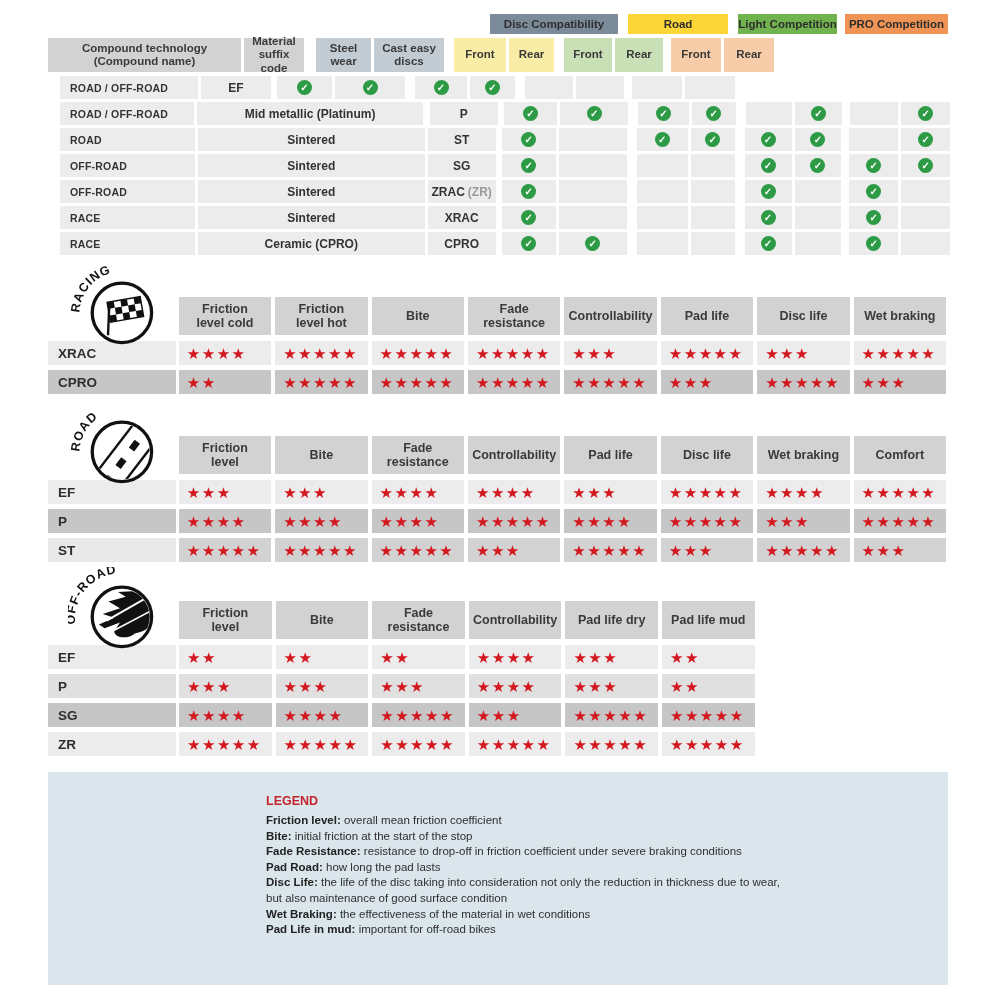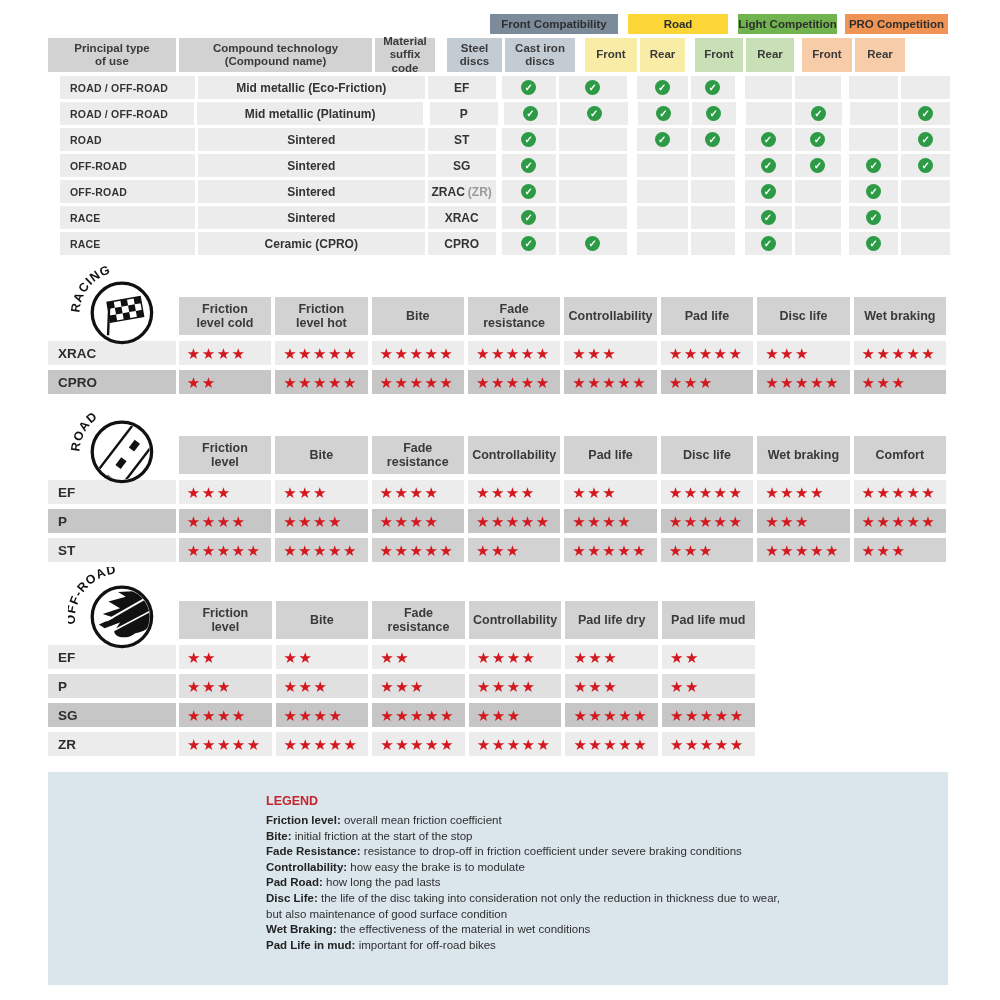--- a/index.html
+++ b/index.html
@@ -46,47 +46,44 @@
   .l-term{font-weight:bold;color:#222;}
 </style>
 </head>
 <body>
 
 <div class="page">
   <div class="content">
 
     <div>
       <div class="group-row" id="groupRow">
-          <div class="group-cell" style="margin-left: 442px; width: 128px; margin-right: 10px; background: rgb(123, 139, 154);">Front Compatibility</div>
+          <div class="group-cell" style="margin-left: 442px; width: 128px; margin-right: 10px; background: rgb(123, 139, 154);">Disc Compatibility</div>
           <div class="group-cell" style="width: 100px; margin-right: 10px; background: rgb(251, 214, 54);">Road</div>
           <div class="group-cell" style="width: 99px; margin-right: 8px; background: rgb(113, 179, 78);">Light Competition</div>
           <div class="group-cell" style="width: 103px; margin-right: 0px; background: rgb(239, 148, 84);">PRO Competition</div>
         </div>
       <div class="hdr-row" id="compatHdr">
-          <div class="hdr-cell" style="width: 128px; margin-right: 3px;">Principal type
-of use</div>
           <div class="hdr-cell" style="width: 193px; margin-right: 3px;">Compound technology
 (Compound name)</div>
           <div class="hdr-cell" style="width: 60px; margin-right: 12px;">Material
 suffix code</div>
           <div class="hdr-cell" style="width: 55px; margin-right: 3px; background: rgb(195, 203, 211);">Steel
-discs</div>
-          <div class="hdr-cell" style="width: 70px; margin-right: 10px; background: rgb(195, 203, 211);">Cast iron
+wear</div>
+          <div class="hdr-cell" style="width: 70px; margin-right: 10px; background: rgb(195, 203, 211);">Cast easy
 discs</div>
           <div class="hdr-cell" style="width: 52px; margin-right: 3px; background: rgb(249, 236, 166);">Front</div>
           <div class="hdr-cell" style="width: 45px; margin-right: 10px; background: rgb(249, 236, 166);">Rear</div>
           <div class="hdr-cell" style="width: 48px; margin-right: 3px; background: rgb(201, 223, 181);">Front</div>
           <div class="hdr-cell" style="width: 48px; margin-right: 8px; background: rgb(201, 223, 181);">Rear</div>
           <div class="hdr-cell" style="width: 50px; margin-right: 3px; background: rgb(247, 205, 169);">Front</div>
           <div class="hdr-cell" style="width: 50px; margin-right: 0px; background: rgb(247, 205, 169);">Rear</div>
         </div>
       <div id="compatRows">
           <div class="c-row">
             <div class="c-cell c-use" style="width: 128px; margin-right: 3px;">ROAD / OFF-ROAD</div>
-            <div class="c-cell c-tech" style="width: 232px; margin-right: 3px;">Mid metallic (Eco-Friction)</div>
             <div class="c-cell c-code" style="width: 70px; margin-right: 6px;">
               <span>EF</span>
             </div>
             <div class="c-cell" style="width: 55px; margin-right: 3px;">
               <span class="check" style="background: rgb(45, 155, 69);">✓</span>
             </div>
             <div class="c-cell" style="width: 70px; margin-right: 10px;">
               <span class="check" style="background: rgb(45, 155, 69);">✓</span>
             </div>
             <div class="c-cell" style="width: 52px; margin-right: 3px;">
@@ -568,21 +565,20 @@
           </div>
         </div>
       </div>
 
     <div class="legend" id="legendBox" style="background: rgb(219, 230, 236);">
       <div class="legend-title" style="color: rgb(196, 36, 43);">LEGEND</div>
       <div id="legendItems">
           <div class="l-item"><span class="l-term">Friction level:</span><span class="l-desc"> overall mean friction coefficient</span></div>
           <div class="l-item"><span class="l-term">Bite:</span><span class="l-desc"> initial friction at the start of the stop</span></div>
           <div class="l-item"><span class="l-term">Fade Resistance:</span><span class="l-desc"> resistance to drop-off in friction coefficient under severe braking conditions</span></div>
-          <div class="l-item"><span class="l-term">Controllability:</span><span class="l-desc"> how easy the brake is to modulate</span></div>
           <div class="l-item"><span class="l-term">Pad Road:</span><span class="l-desc"> how long the pad lasts</span></div>
           <div class="l-item"><span class="l-term">Disc Life:</span><span class="l-desc"> the life of the disc taking into consideration not only the reduction in thickness due to wear,
 but also maintenance of good surface condition</span></div>
           <div class="l-item"><span class="l-term">Wet Braking:</span><span class="l-desc"> the effectiveness of the material in wet conditions</span></div>
           <div class="l-item"><span class="l-term">Pad Life in mud:</span><span class="l-desc"> important for off-road bikes</span></div>
         </div>
     </div>
 
   </div>
 </div>

